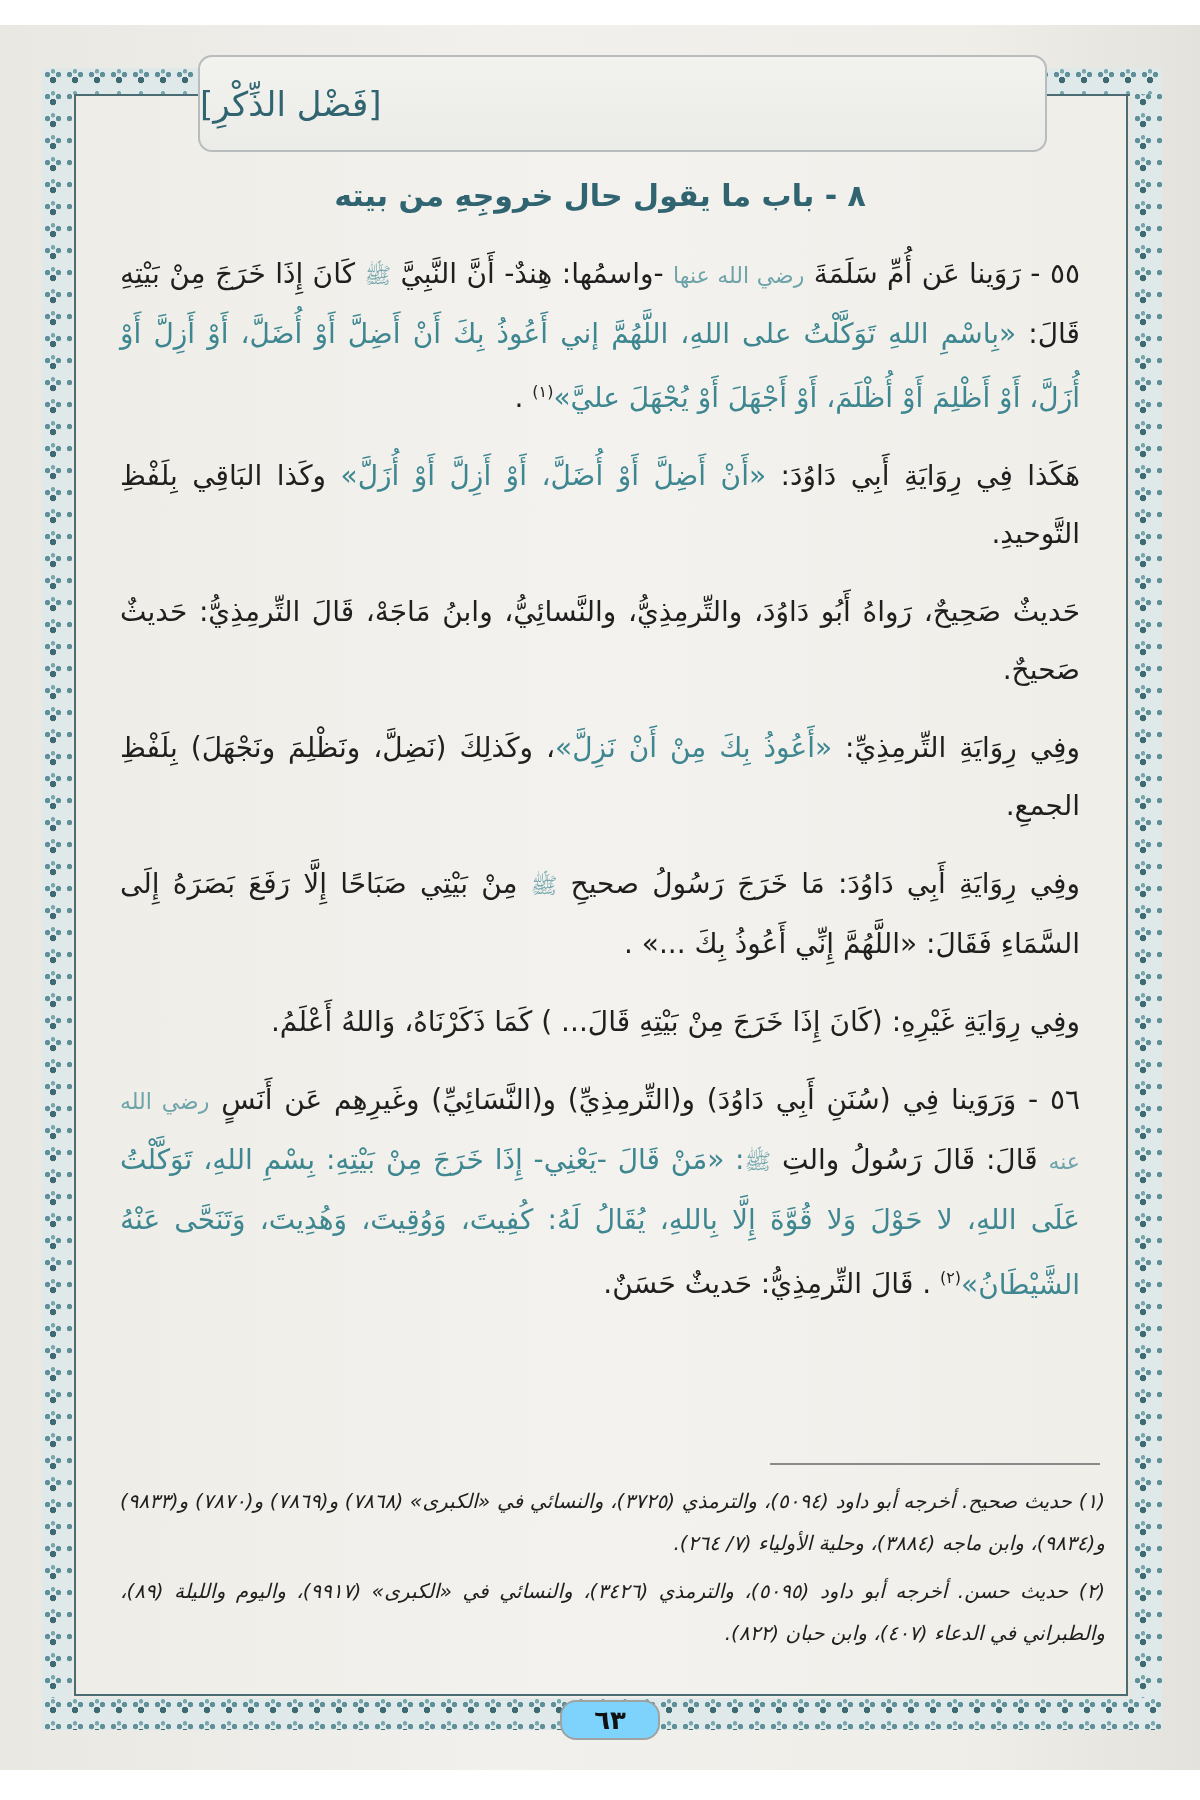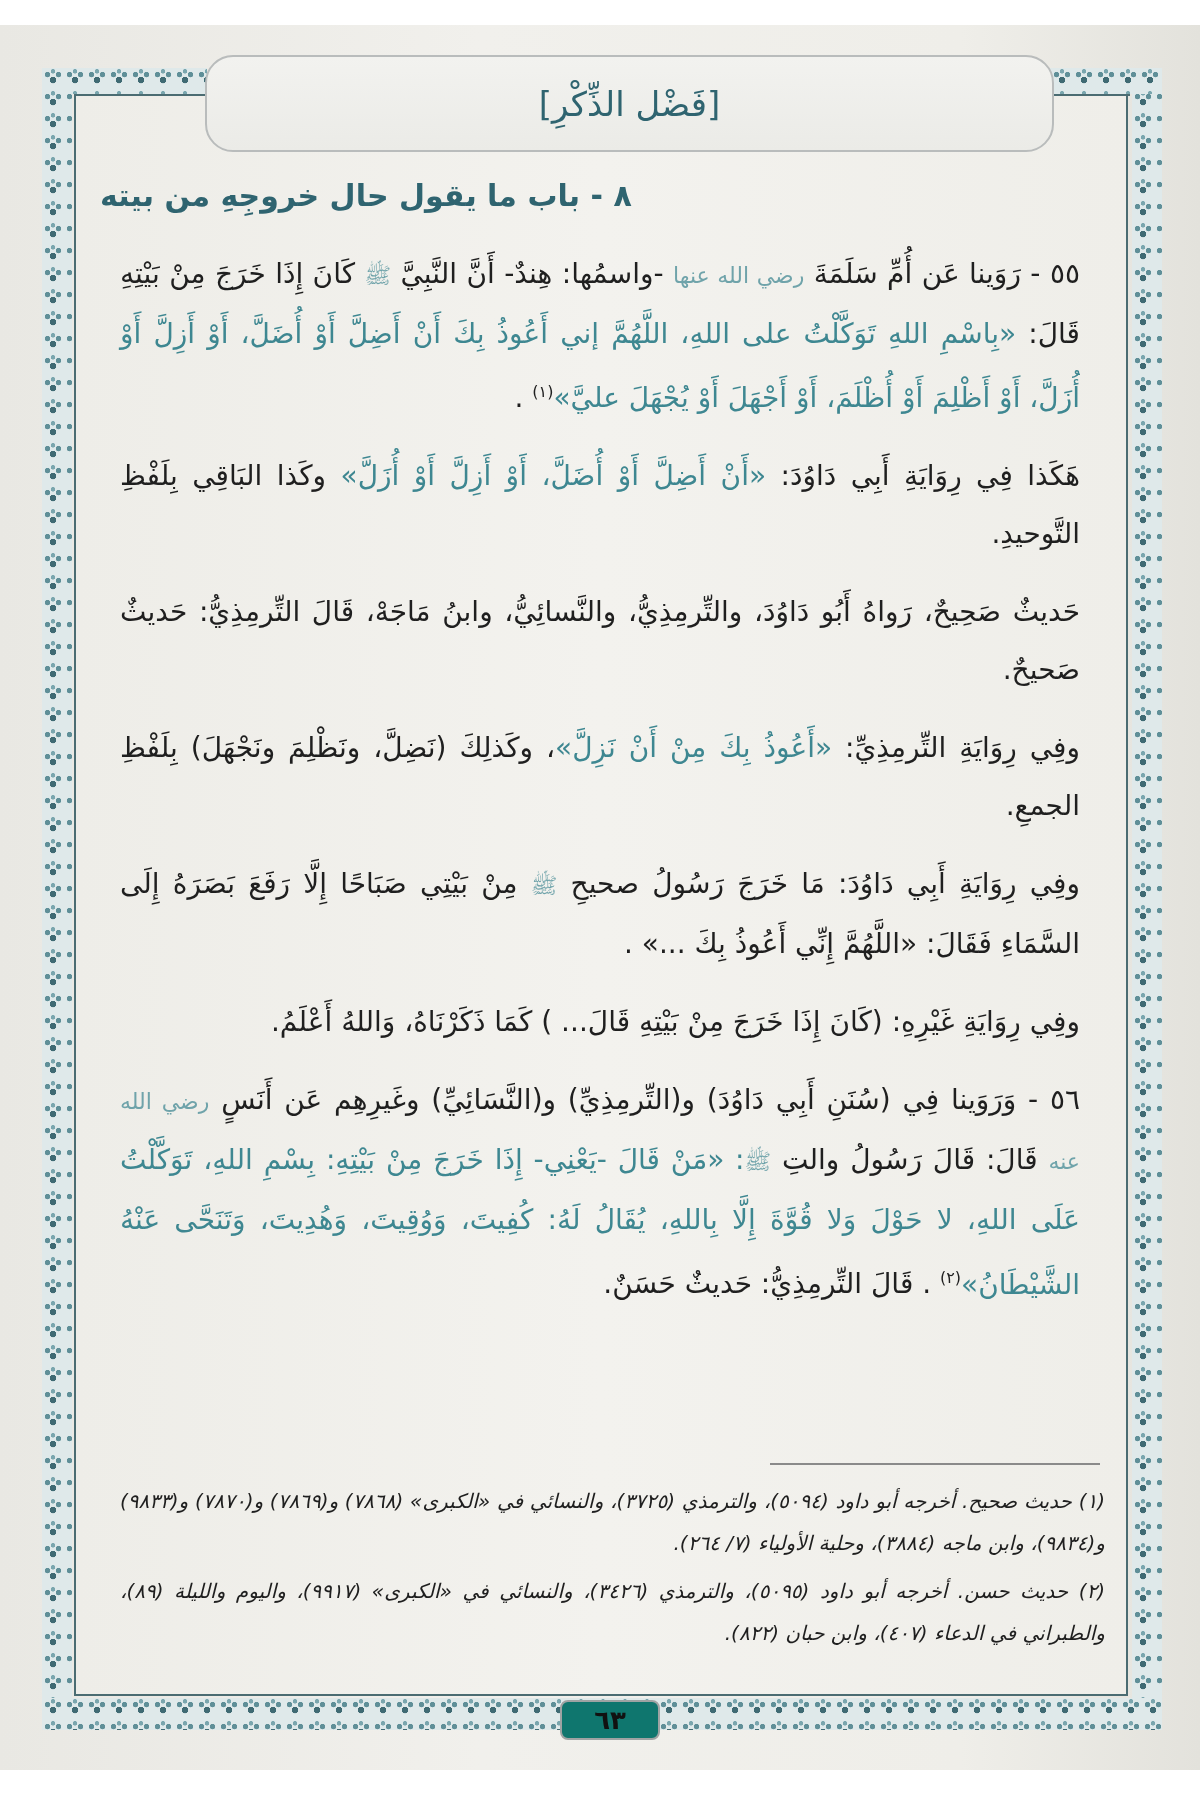--- a/index.html
+++ b/index.html
@@ -31,31 +31,31 @@
   .frame {
     position:absolute; left:74px; top:94px; width:1054px; height:1602px;
     border:2px solid #4b6c72; border-top:none;
     box-sizing:border-box;
     background:linear-gradient(90deg,#eeede8 0%,#f3f2ee 50%,#efeee9 100%);
   }
   .frame-top-l { position:absolute; left:74px; top:94px; width:133px; height:2px; background:#4b6c72; }
   .frame-top-r { position:absolute; right:70px; top:94px; width:125px; height:2px; background:#4b6c72; }
 
   .header-tab {
-    position:absolute; left:205px; top:55px; width:845px; height:93px;
-    border:2px solid #b9bcbc; border-radius:28px;
+    position:absolute; left:198px; top:55px; width:845px; height:93px;
+    border:2px solid #b9bcbc; border-radius:14px;
     background:linear-gradient(180deg,#f2f2ef,#ebebe7);
-    display:flex; align-items:center; justify-content:center;
+    display:flex; align-items:center; 
   }
   .header-title {
     font-family:"DejaVu Sans", sans-serif; font-size:34px; color:#2f6470;
     direction:rtl;
   }
   .chapter-title {
-    position:absolute; left:100px; width:1000px; top:178px; text-align:left;
+    position:absolute; left:100px; width:1000px; top:178px; text-align:center;
     font-size:30px; color:#2f6470; font-weight:bold; direction:rtl;
   }
   .content {
     position:absolute; left:120px; width:960px; top:245px;
     direction:rtl; text-align:justify;
     font-family:"DejaVu Sans", sans-serif; color:#1f1f1f;
     font-size:28px; line-height:58px;
   }
   .para { margin:0 0 20px 0; }
   .hl { color:#3e8791;margin-top:18px; }
@@ -65,21 +65,21 @@
     position:absolute; left:770px; width:330px; top:1463px; height:2px; background:#8a8a8a;
   }
   .footnotes {
     position:absolute; left:120px; width:985px; top:1480px;
     direction:rtl; text-align:justify;
     font-size:20px; line-height:42px; color:#1f1f1f;font-style:italic;
   }
   .fn { margin:0 0 6px 0; }
   .page-num {
     position:absolute; left:560px; top:1700px; width:96px; height:36px;
-    border:2px solid #9fa3a3; border-radius:8px; background:#0f766e;
+    border:2px solid #9fa3a3; border-radius:16px; background:#7dd3fc;
     display:flex; align-items:center; justify-content:center;
     font-size:26px; font-weight:bold; color:#111;
   }
 </style>
 </head>
 <body>
 
 <div class="page"></div>
 
 <div class="orn orn-left"></div>

